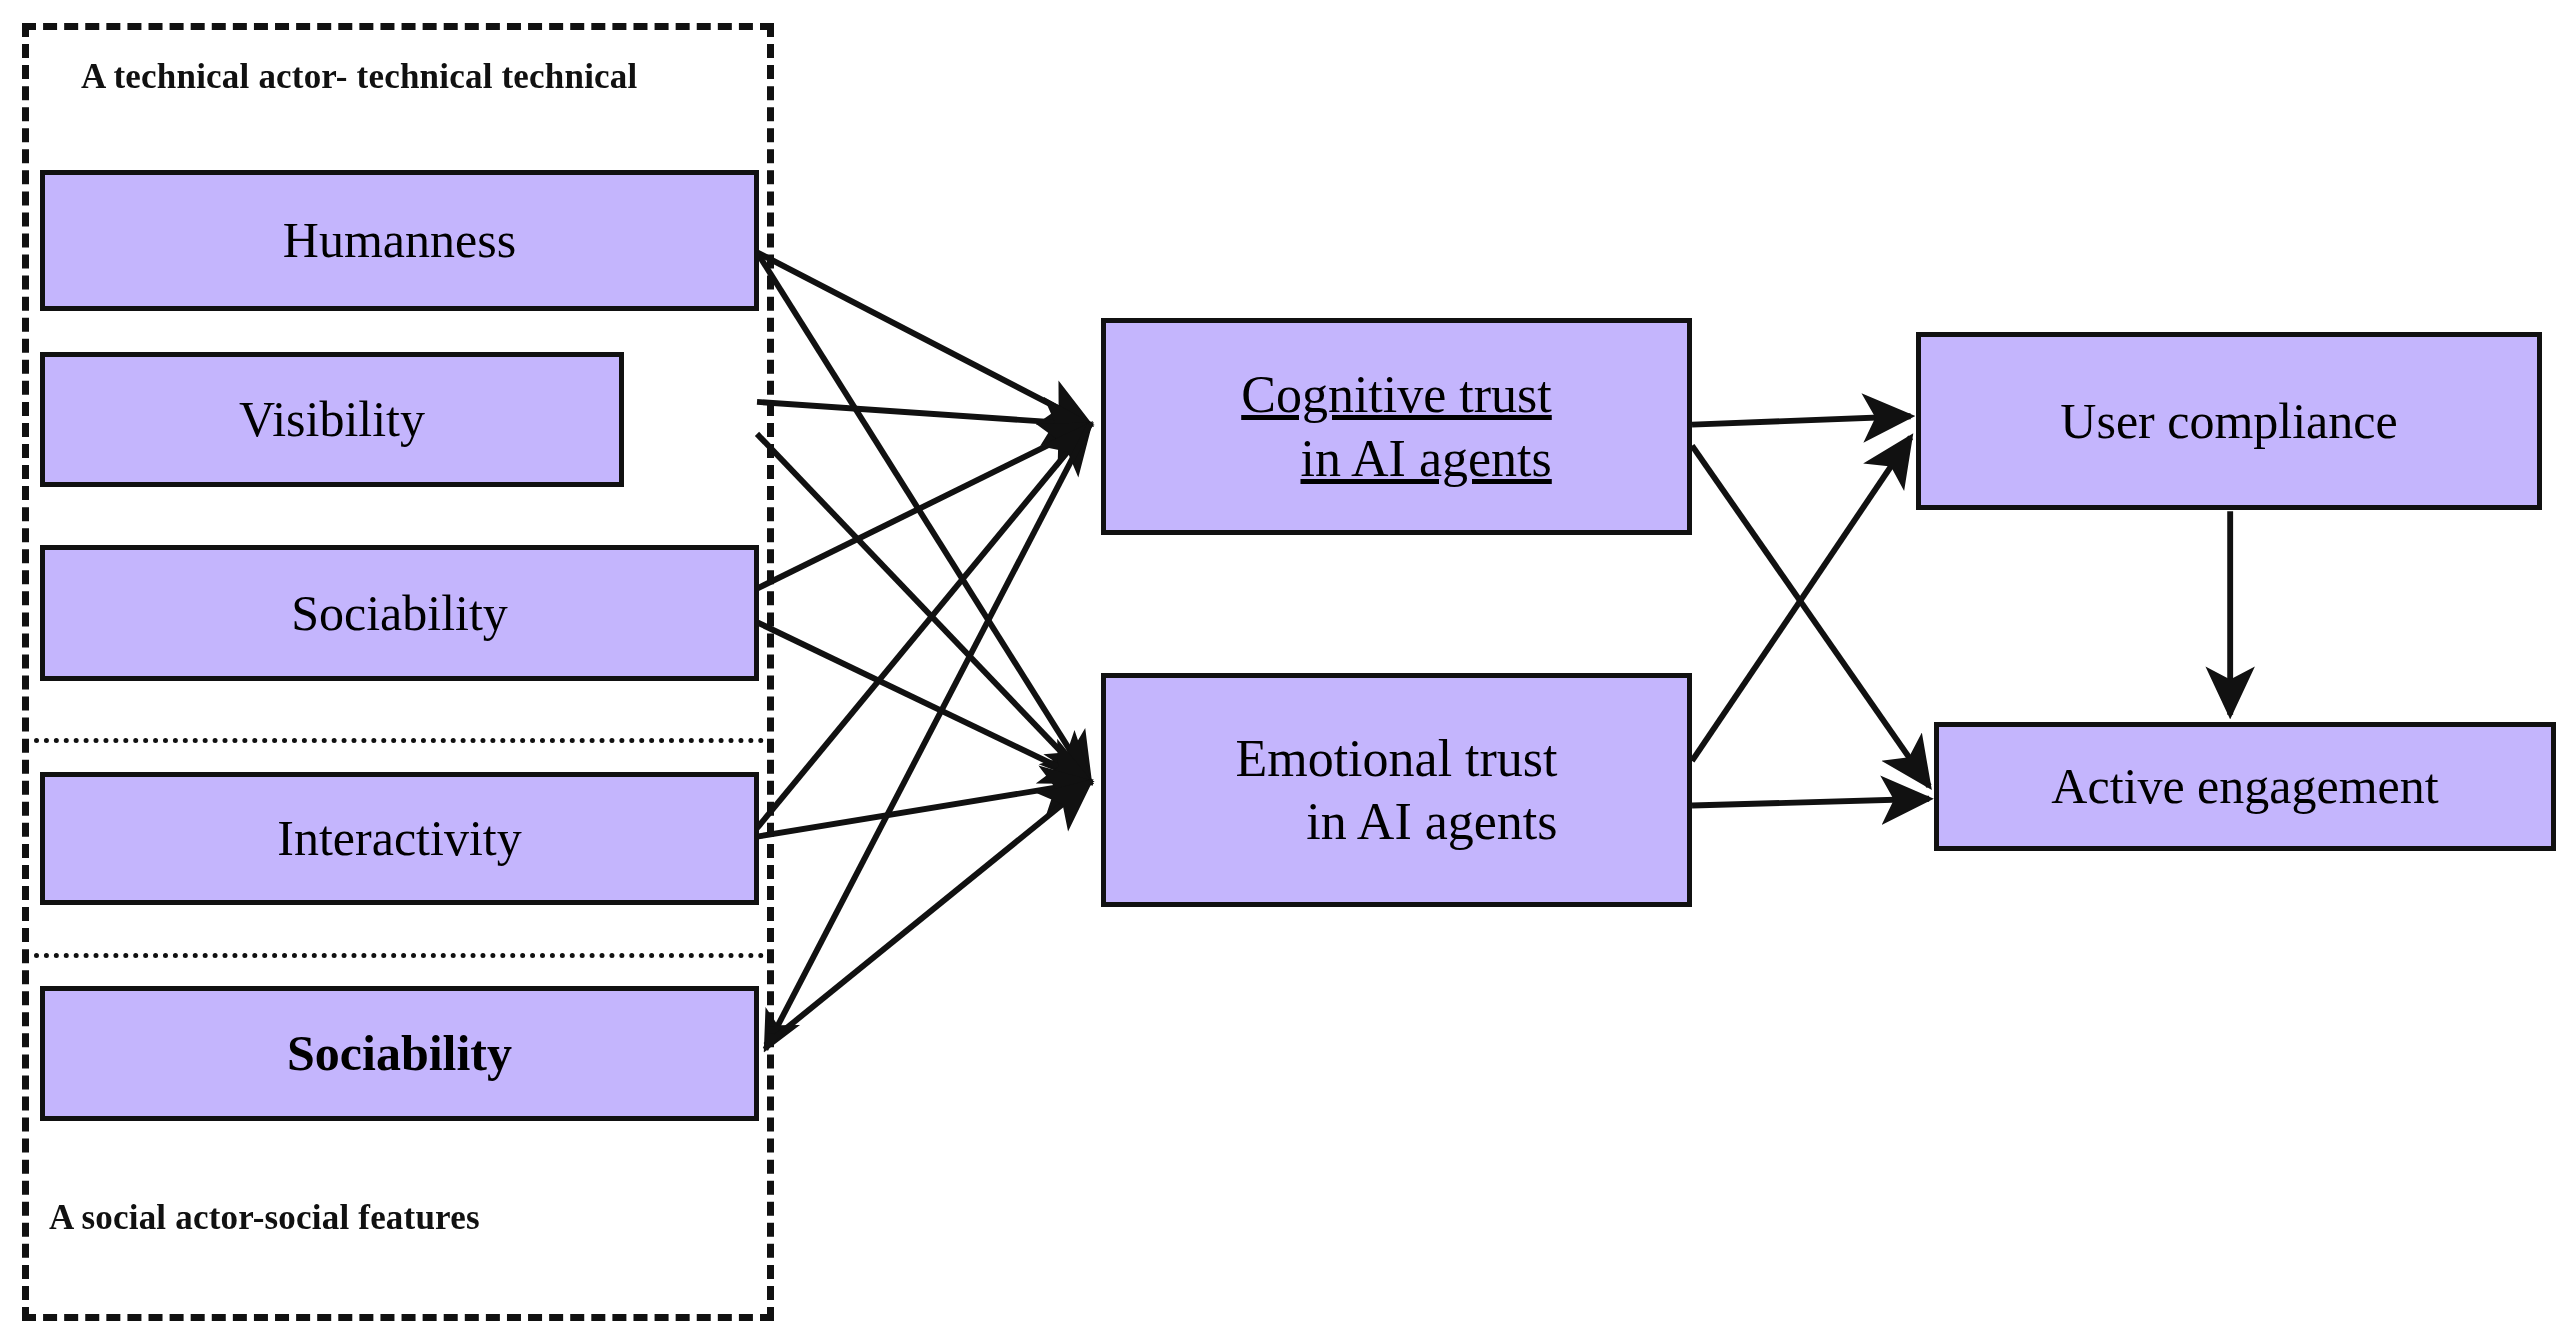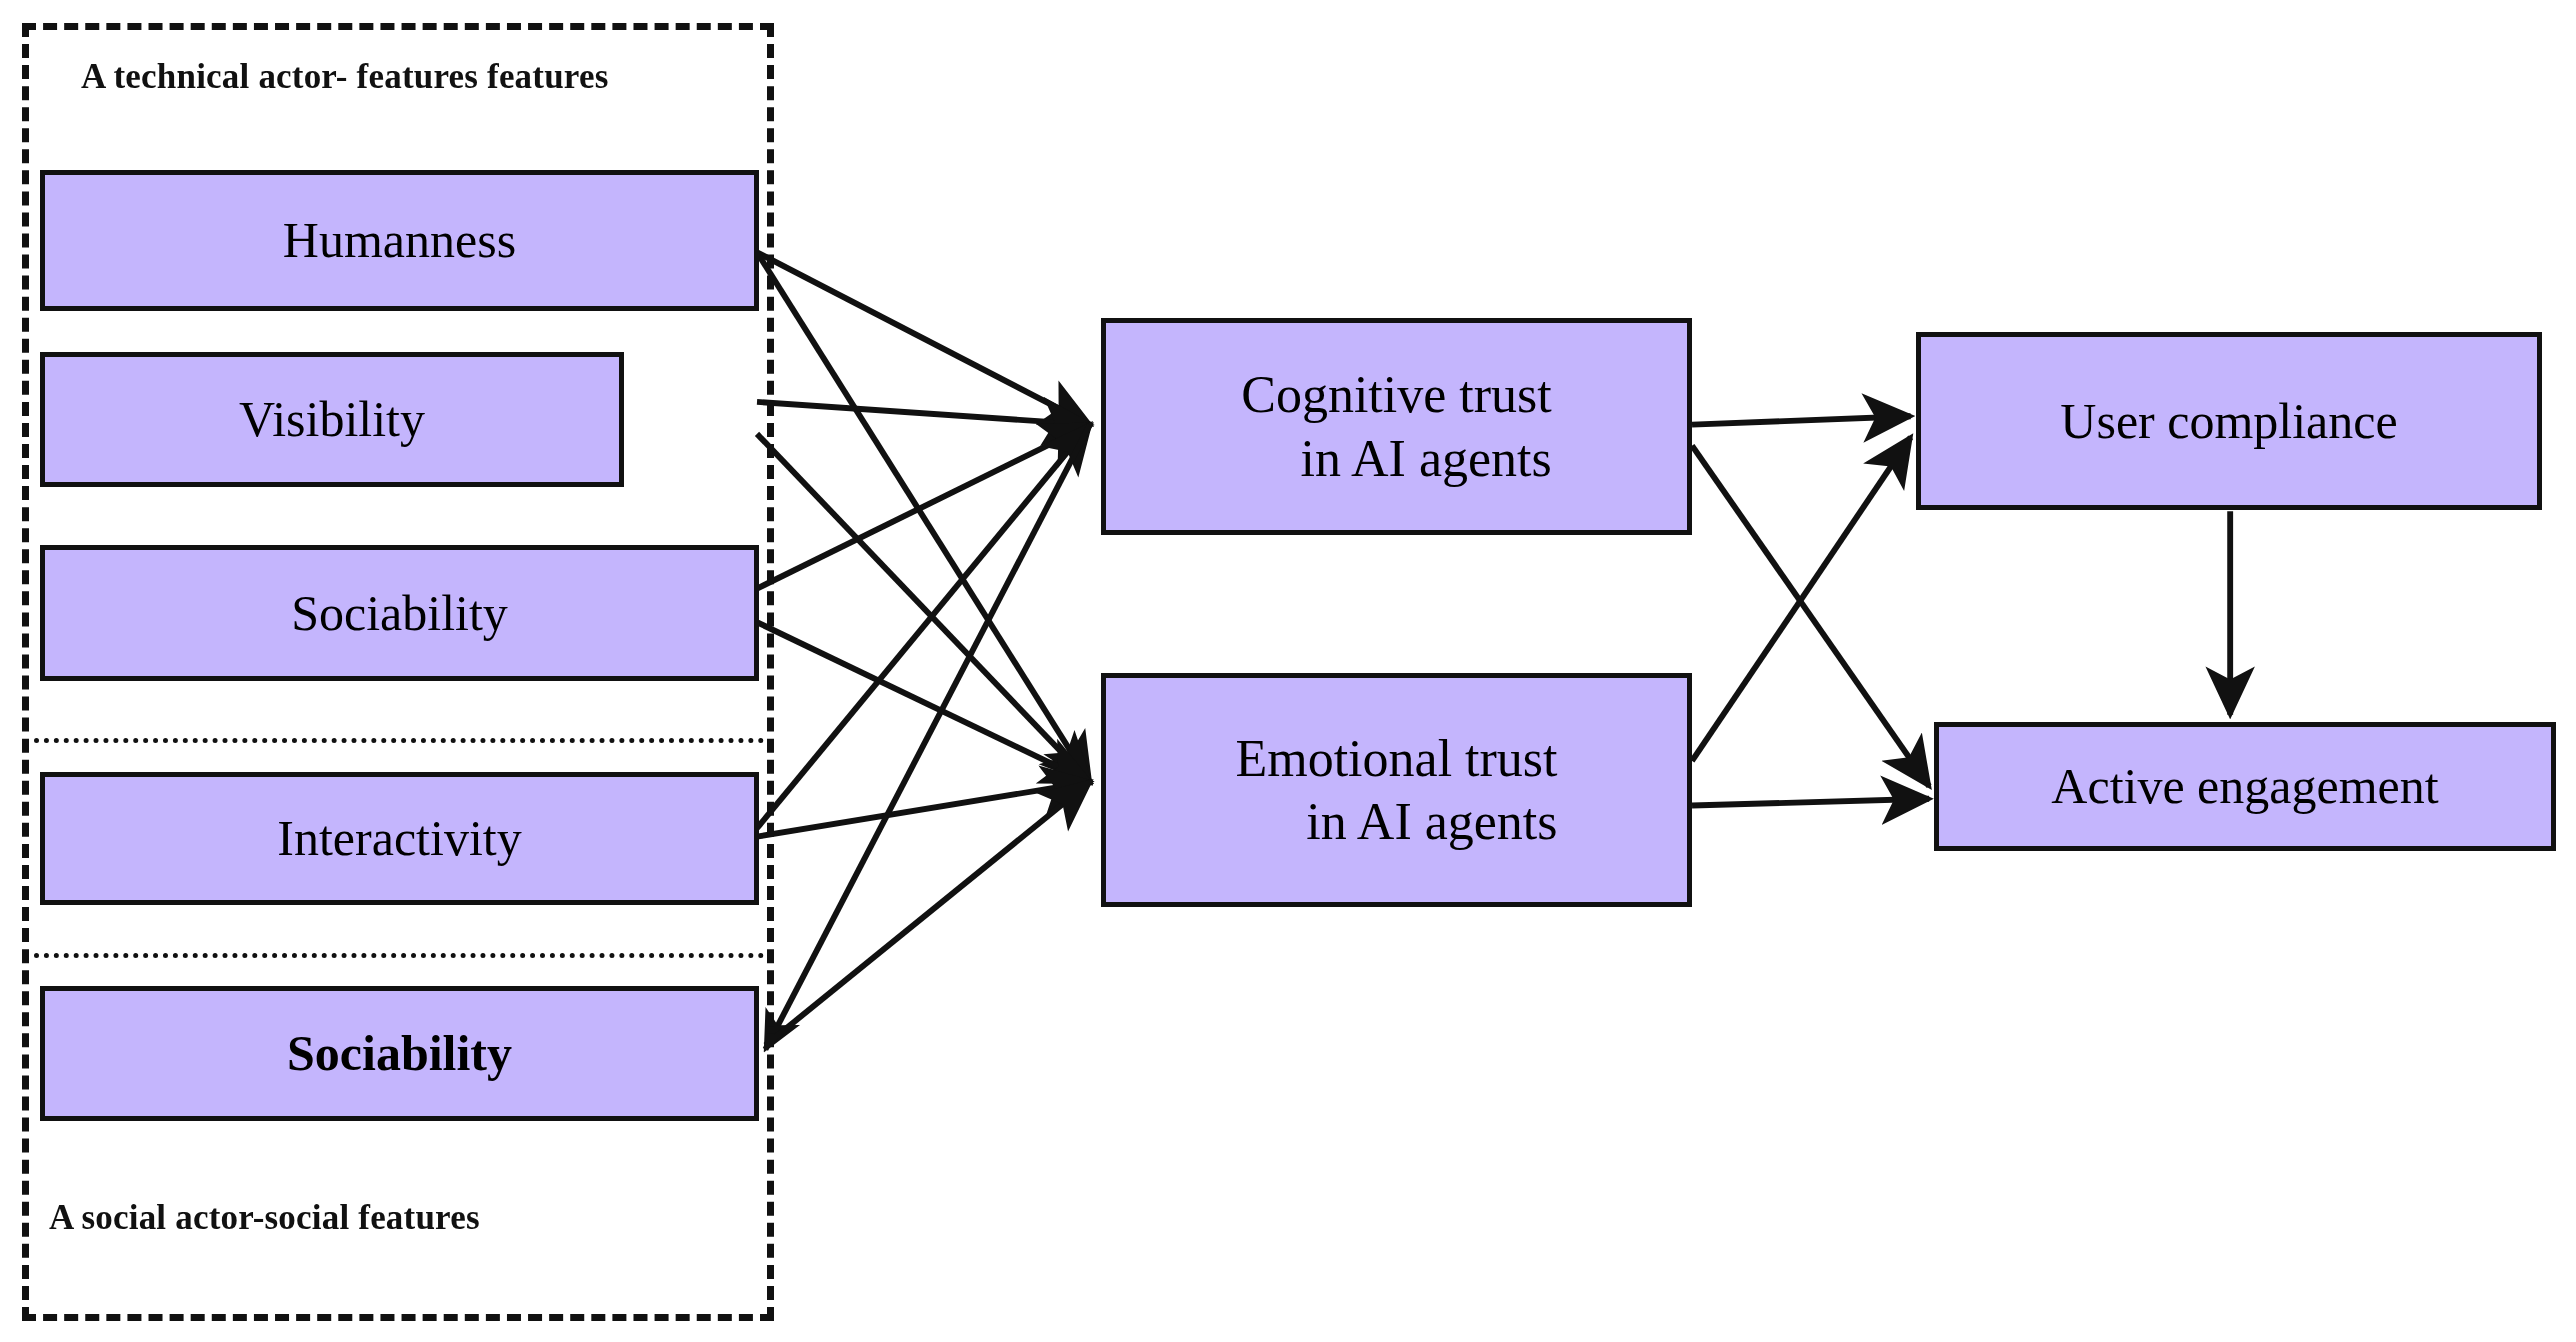--- a/index.html
+++ b/index.html
@@ -105,21 +105,21 @@
       <line x1="2012" y1="905" x2="2272" y2="520" marker-end="url(#ah)"></line>
 
       <line x1="2012" y1="958" x2="2294" y2="950" marker-end="url(#ah)"></line>
 
       <line x1="2652" y1="608" x2="2652" y2="850" marker-end="url(#ah)"></line>
     </g>
   </svg>
 
   <div class="group-box" style="left:22px; top:23px; width:752px; height:1298px;"></div>
 
-  <div class="group-label" style="left:81px; top:57px; font-size:35px;">A technical actor- features features</div>
+  <div class="group-label" style="left:81px; top:57px; font-size:35px;">A technical actor- technical technical</div>
 
   <div class="separator" style="left:34px; top:738px; width:730px;"></div>
 
   <div class="separator" style="left:34px; top:953px; width:730px;"></div>
 
   <div class="group-label" style="left:49px; top:1198px; font-size:35px;">A social actor-social features</div>
 
   <div class="node feature" style="left:40px; top:170px; width:719px; height:141px;">
     <span class="txt">Humanness</span>
   </div>
@@ -133,21 +133,21 @@
   </div>
 
   <div class="node feature" style="left:40px; top:772px; width:719px; height:133px;text-align:right;">
     <span class="txt">Interactivity</span>
   </div>
 
   <div class="node feature" style="left:40px; top:986px; width:719px; height:135px;font-weight:bold;">
     <span class="txt">Sociability</span>
   </div>
 
-  <div class="node trust" style="left:1101px; top:318px; width:591px; height:217px;">
+  <div class="node trust" style="left:1101px; top:318px; width:591px; height:217px;text-decoration:underline;">
     <span class="txt">
       <span>Cognitive trust</span>
       <span class="l2">in AI agents</span>
     </span>
   </div>
 
   <div class="node trust" style="left:1101px; top:673px; width:591px; height:234px;">
     <span class="txt">
       <span>Emotional trust</span>
       <span class="l2">in AI agents</span>

